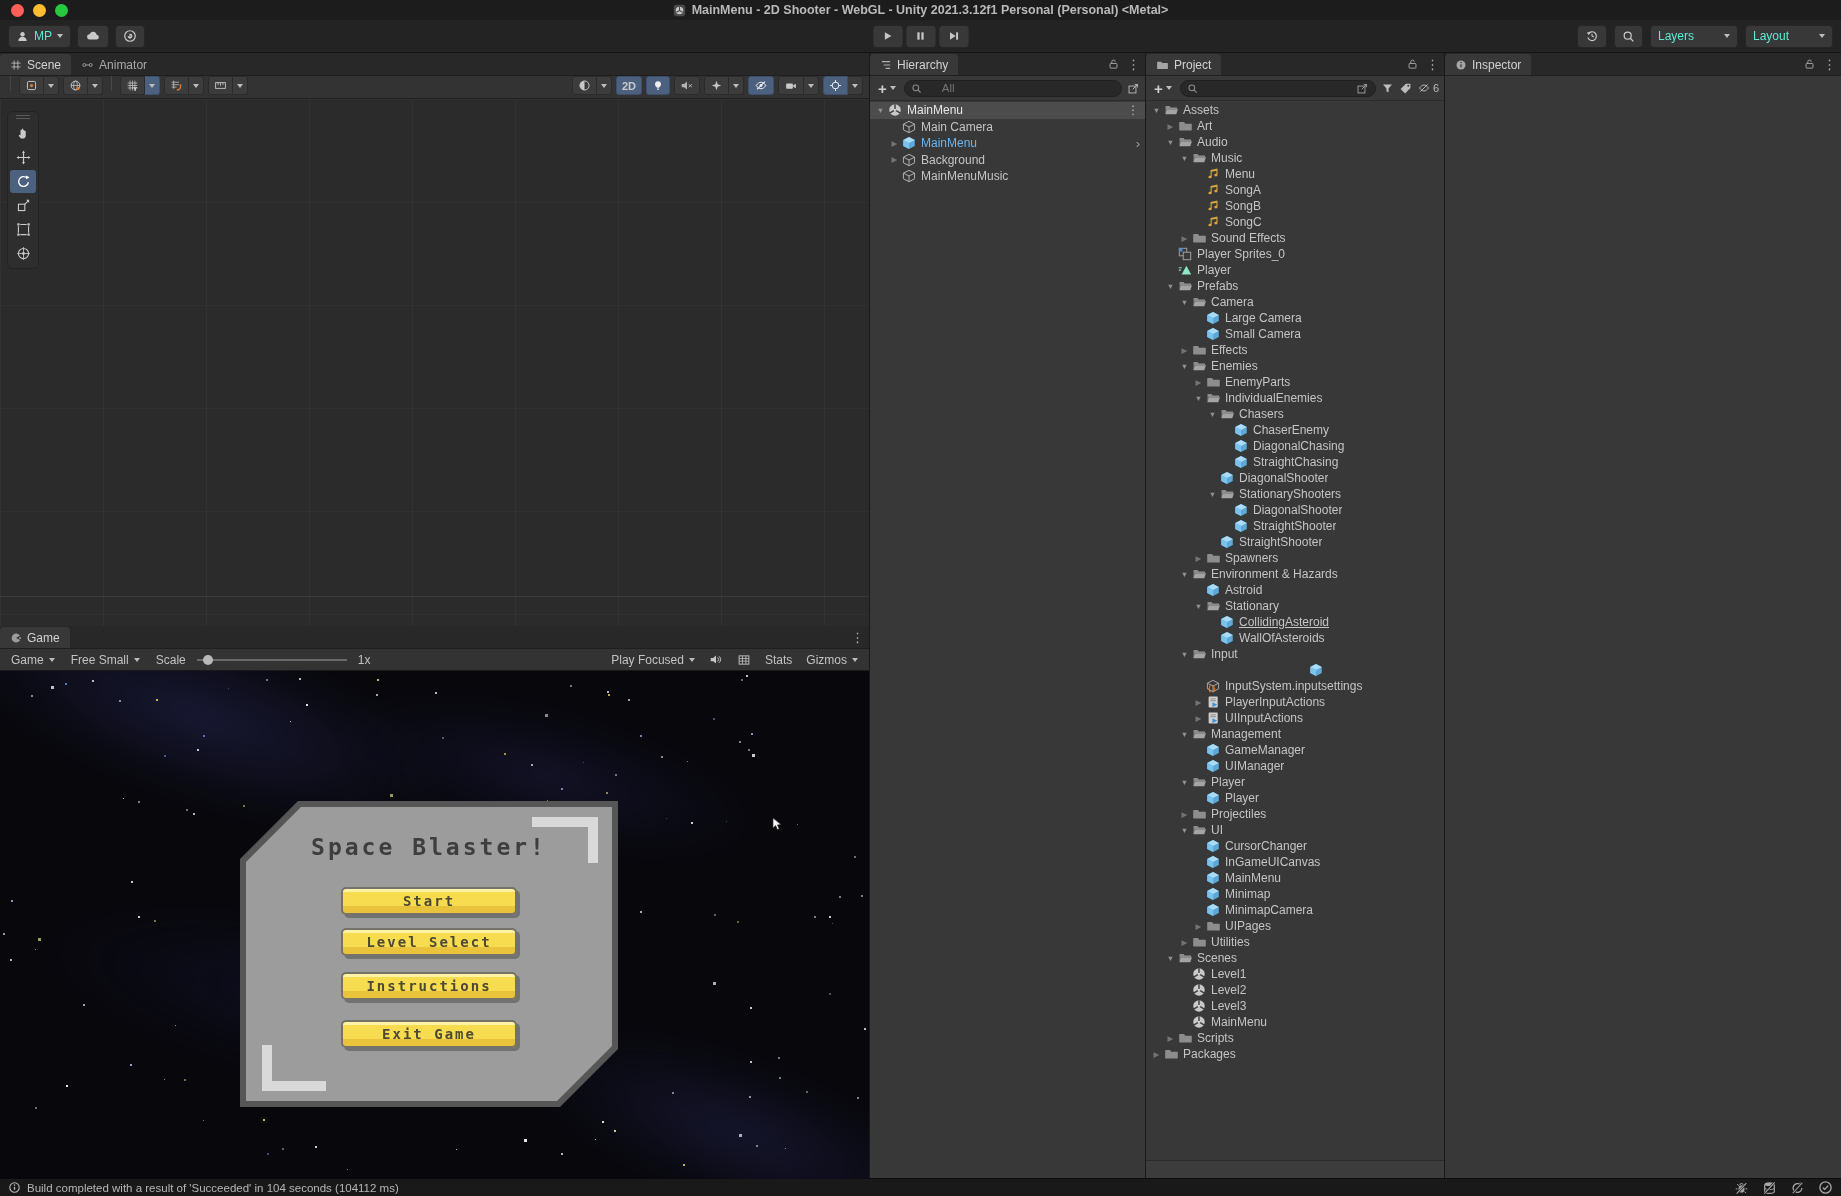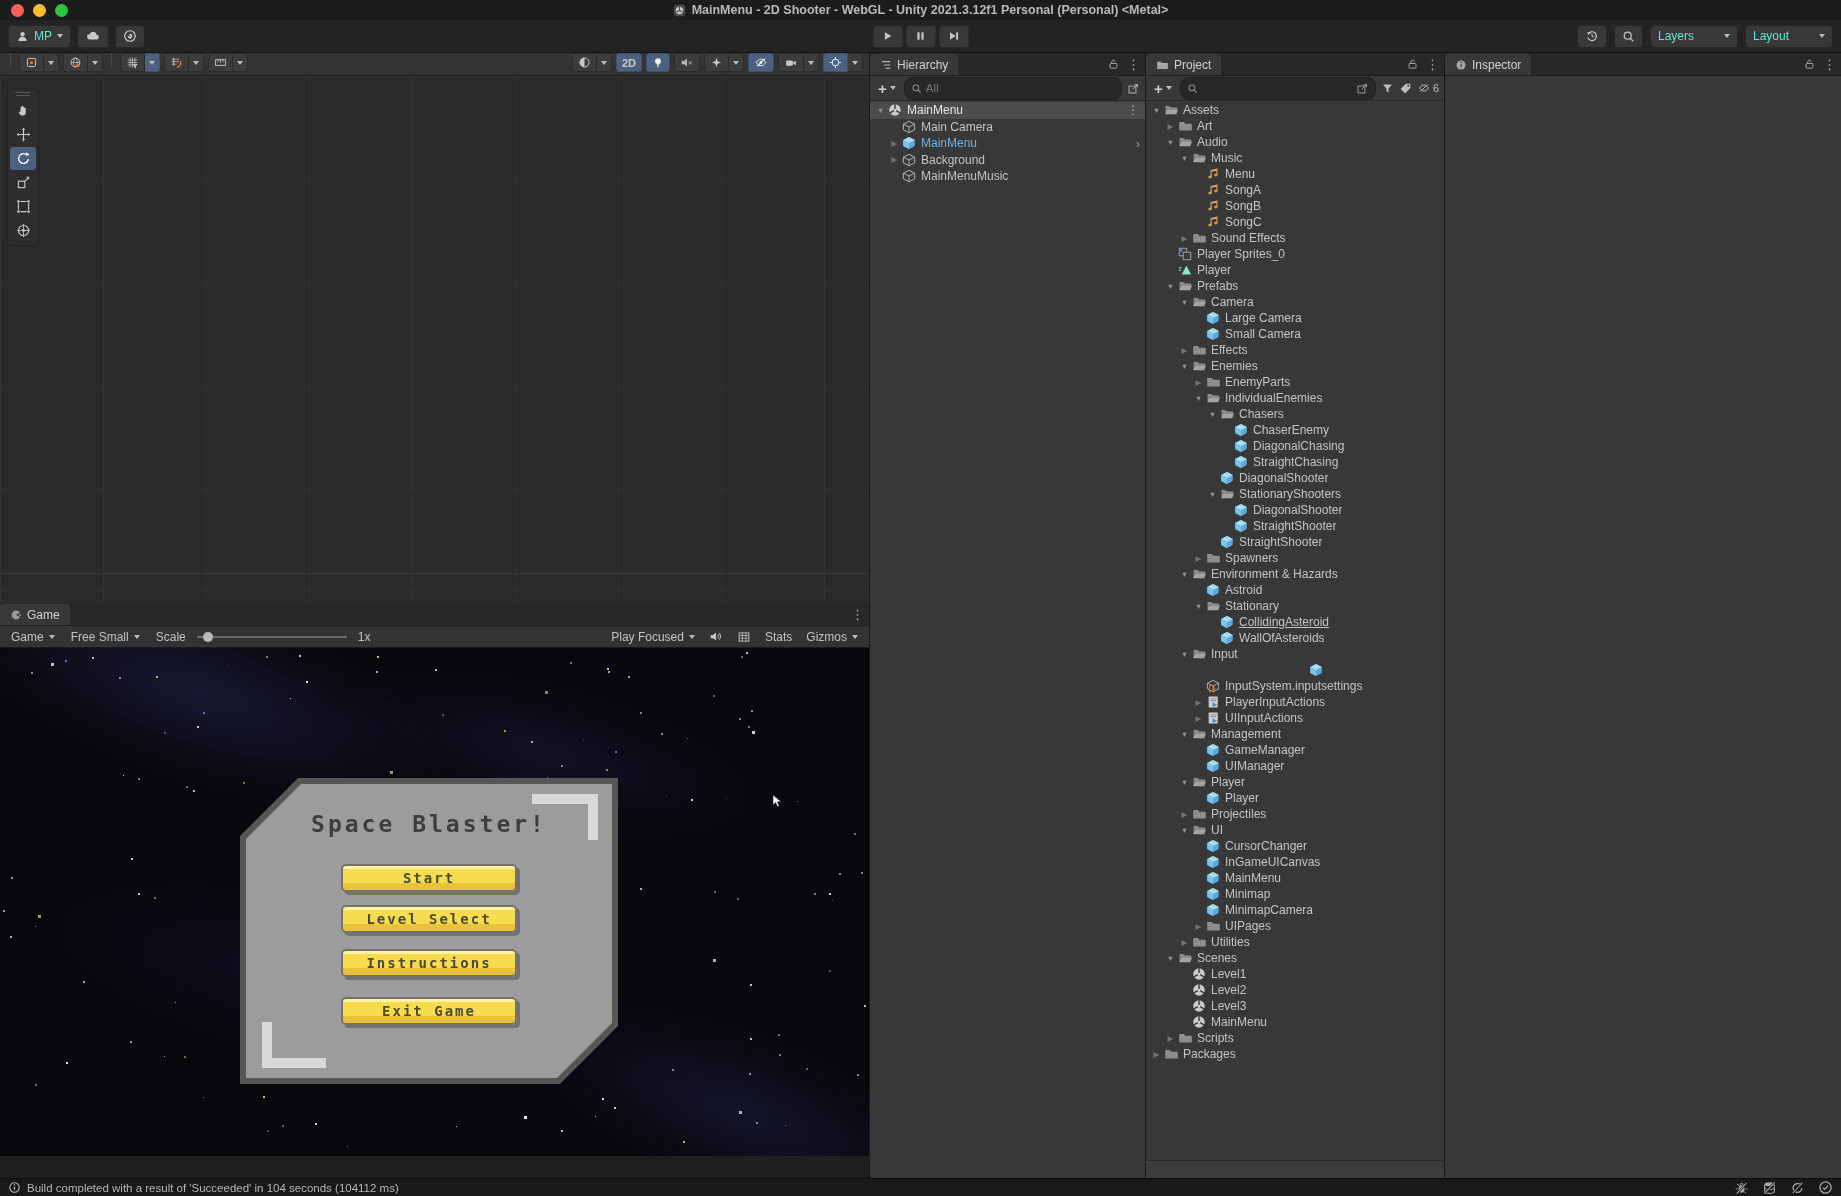--- a/index.html
+++ b/index.html
@@ -93,22 +93,22 @@
   .bracket-tr { position:absolute; top:10px; right:14px; width:66px; height:46px;
     border-top:10px solid #d9d9d9; border-right:10px solid #d9d9d9; }
   .bracket-bl { position:absolute; bottom:10px; left:16px; width:64px; height:46px;
     border-bottom:10px solid #d9d9d9; border-left:10px solid #d9d9d9; }
   .gcursor { position:absolute; left:772px; top:146px; }
 
   
   .panel-toolbar { height:25px; background:#383838; border-bottom:1px solid #2c2c2c; display:flex;
     align-items:center; padding:0 5px; gap:5px; flex:none; }
   .plus { display:flex; align-items:center; gap:3px; color:#cfcfcf; font-size:15px; font-weight:bold; padding:0 3px; }
-  .searchbox { flex:1; height:23px; background:#282828; border:1px solid #202020; border-radius:9px;
-    display:flex; align-items:center; padding:0 6px; gap:4px; }
+  .searchbox { flex:1; height:17px; background:#282828; border:1px solid #202020; border-radius:9px;
+    display:flex; align-items:center; padding:0 6px; gap:20px; }
   .searchbox input { background:transparent; border:none; outline:none; color:#9a9a9a; font-size:11.5px;
     width:100%; font-family:"Liberation Sans",sans-serif; }
   .tree { flex:1; overflow:hidden; padding-top:1px; }
   .trow { height:16px; display:flex; align-items:center; font-size:12px; color:#c4c4c4;
     position:relative; white-space:nowrap; }
   .trow.sel { background:#4c4c4c; color:#e6e6e6; }
   .arr { width:13px; font-size:7.5px; color:#909090; text-align:center; flex:none; }
   .arr.closed { color:#747474; }
   .ticon { width:16px; height:15px; margin-right:4px; flex:none; display:flex; align-items:center; justify-content:center; }
   .tlabel { overflow:hidden; text-overflow:ellipsis; }
@@ -215,20 +215,40 @@
       <span>Layout</span>
       <span class="car"></span>
     </div>
   </div>
 </div>
 
 <div class="main">
 
   <div class="col-left">
 
+    <div class="tabbar">
+      <div class="tab active">
+        <span>
+            <svg width="12" height="12" viewBox="0 0 16 16">
+              <path d="M5.5 2v12M10.5 2v12M2 5.5h12M2 10.5h12" stroke="#b0b0b0" stroke-width="1.3"></path>
+            </svg>
+          </span>
+        <span>Scene</span>
+      </div>
+      <div class="tab">
+        <span>
+            <svg width="13" height="12" viewBox="0 0 16 16">
+              <circle cx="3.8" cy="8" r="2" fill="none" stroke="#9a9a9a" stroke-width="1.3"></circle>
+              <circle cx="12.2" cy="8" r="2" fill="none" stroke="#9a9a9a" stroke-width="1.3"></circle>
+              <path d="M5.8 8h4.4" stroke="#9a9a9a" stroke-width="1.3"></path>
+            </svg>
+          </span>
+        <span>Animator</span>
+      </div>
+    </div>
 
     <div class="scene-toolbar">
       <span class="stdiv"></span>
       <div class="stgroup">
         <div class="stbtn">
           <svg width="13" height="13" viewBox="0 0 16 16">
               <rect x="3" y="3" width="10" height="10" rx="1.5" fill="none" stroke="#c9c9c9" stroke-width="1.2"></rect>
               <circle cx="8" cy="8" r="2" fill="#e0782f"></circle>
             </svg>
         </div>

